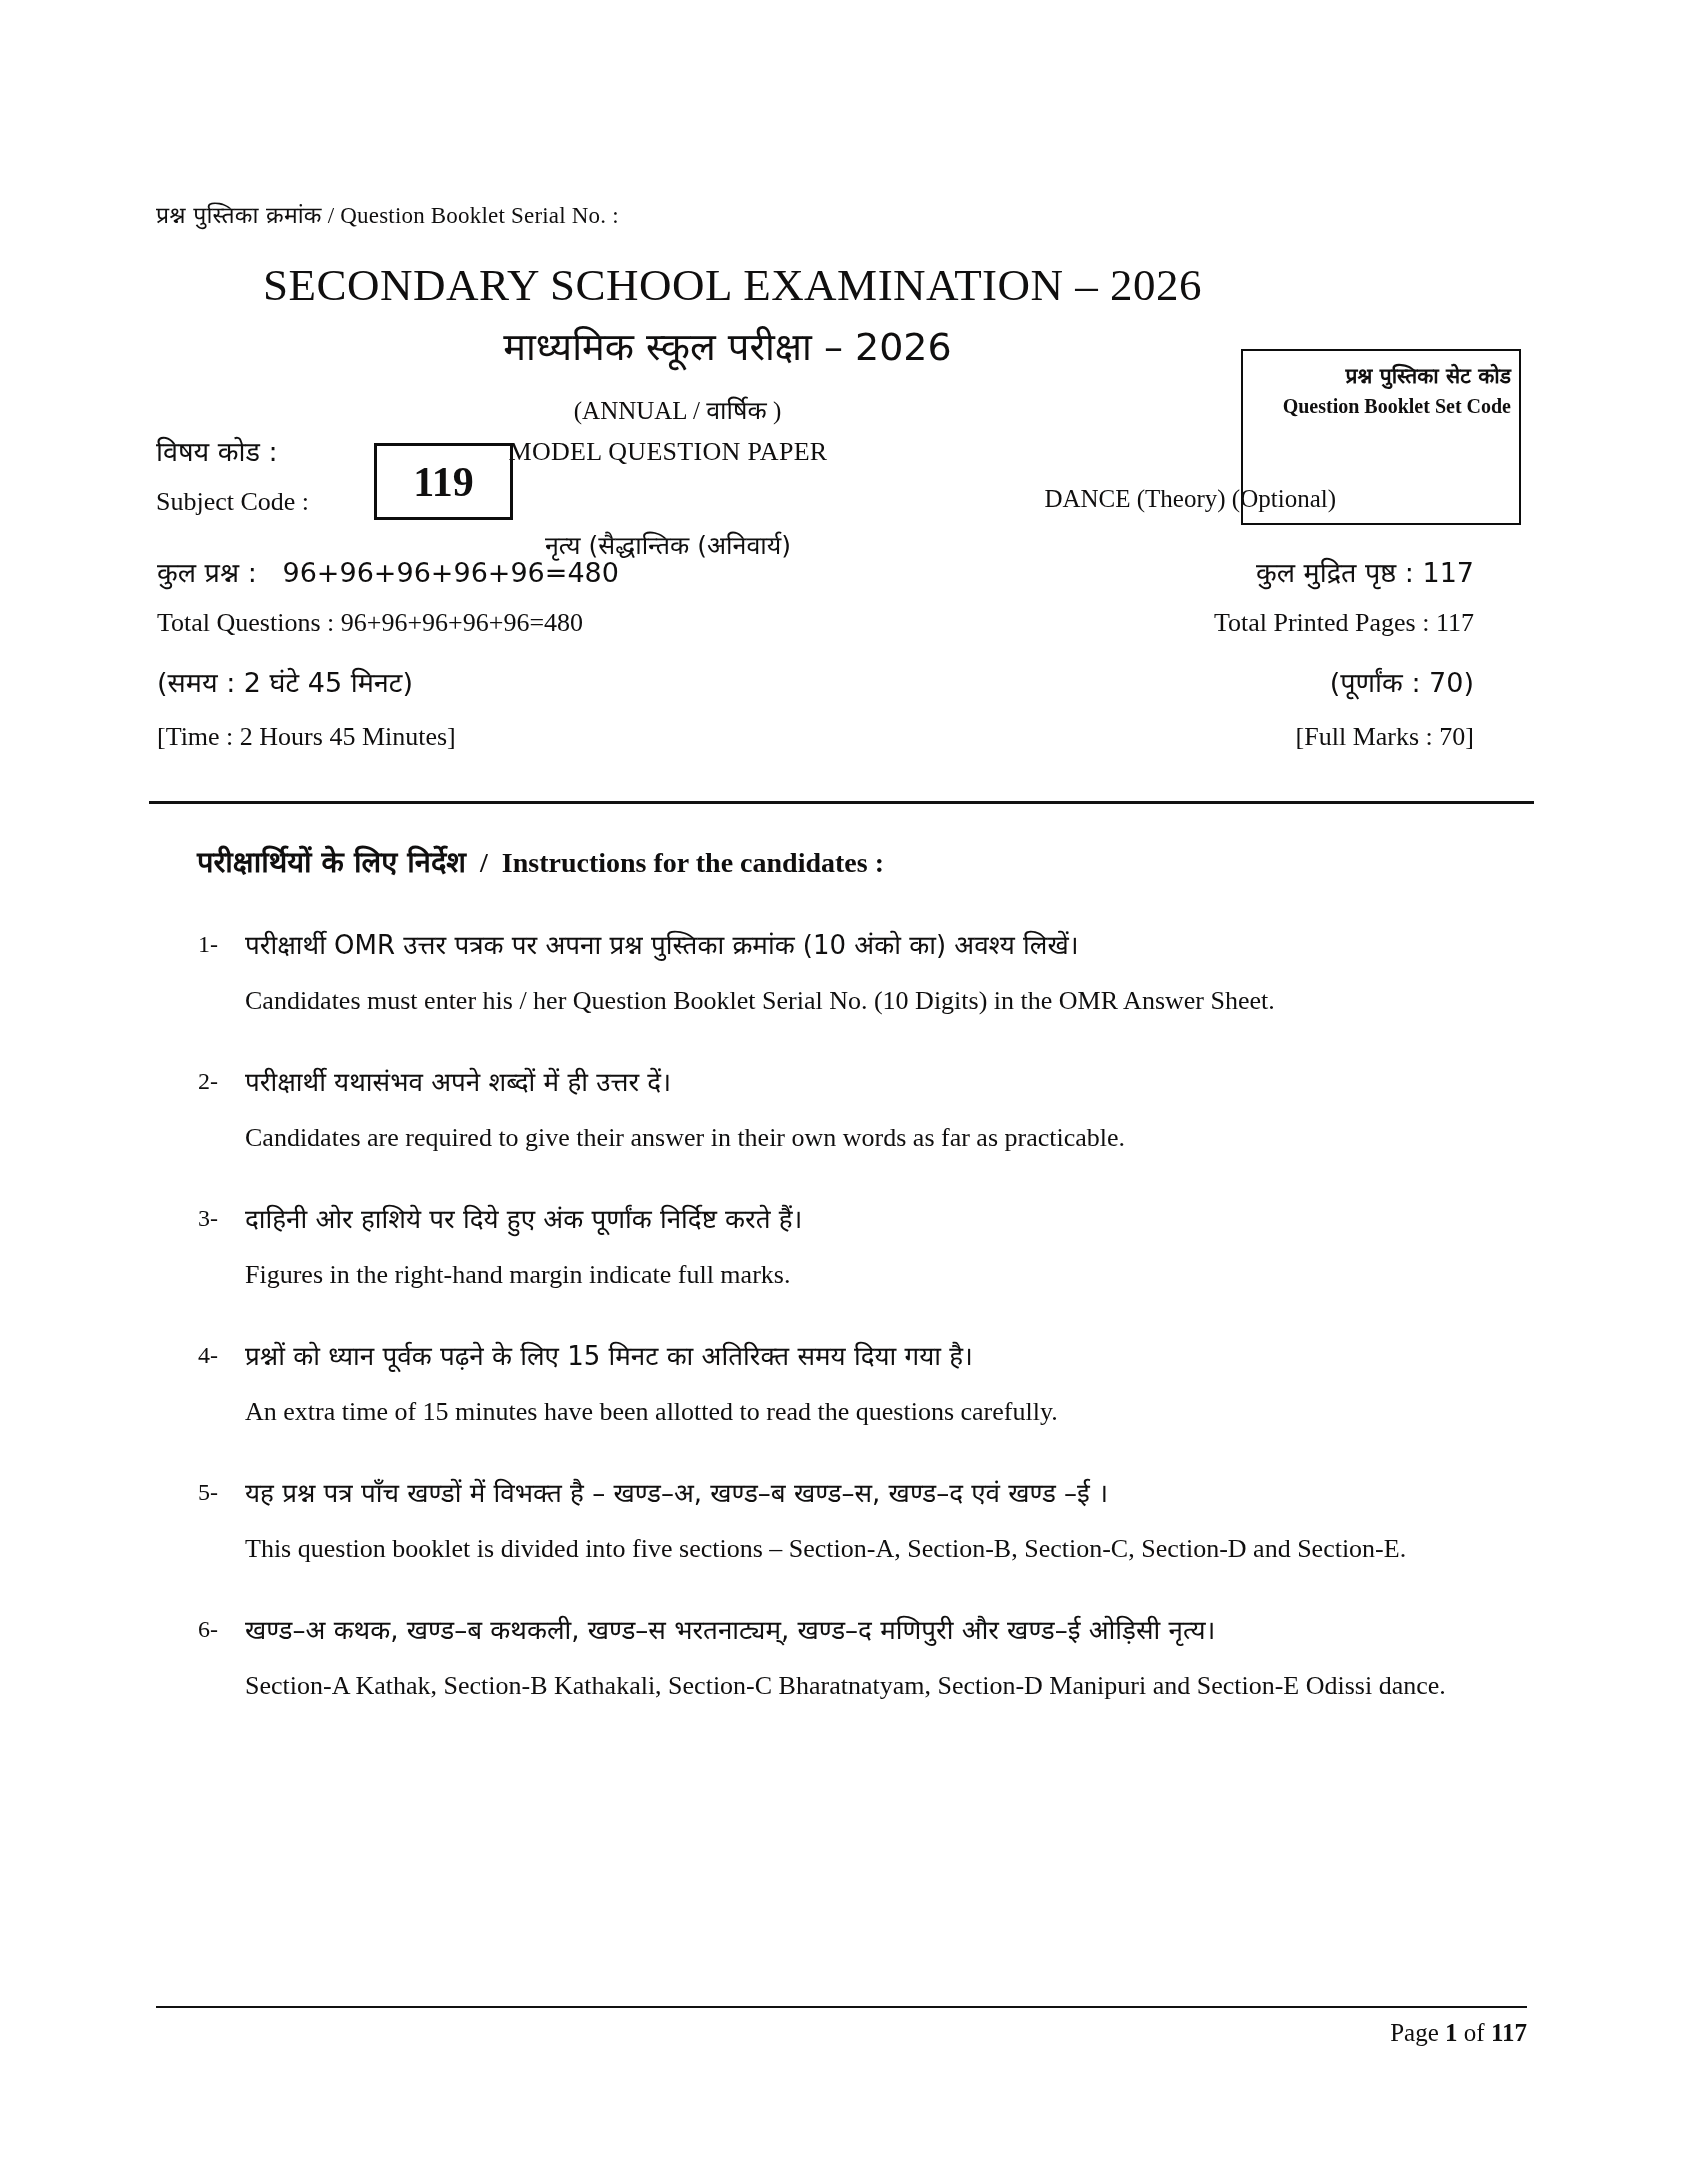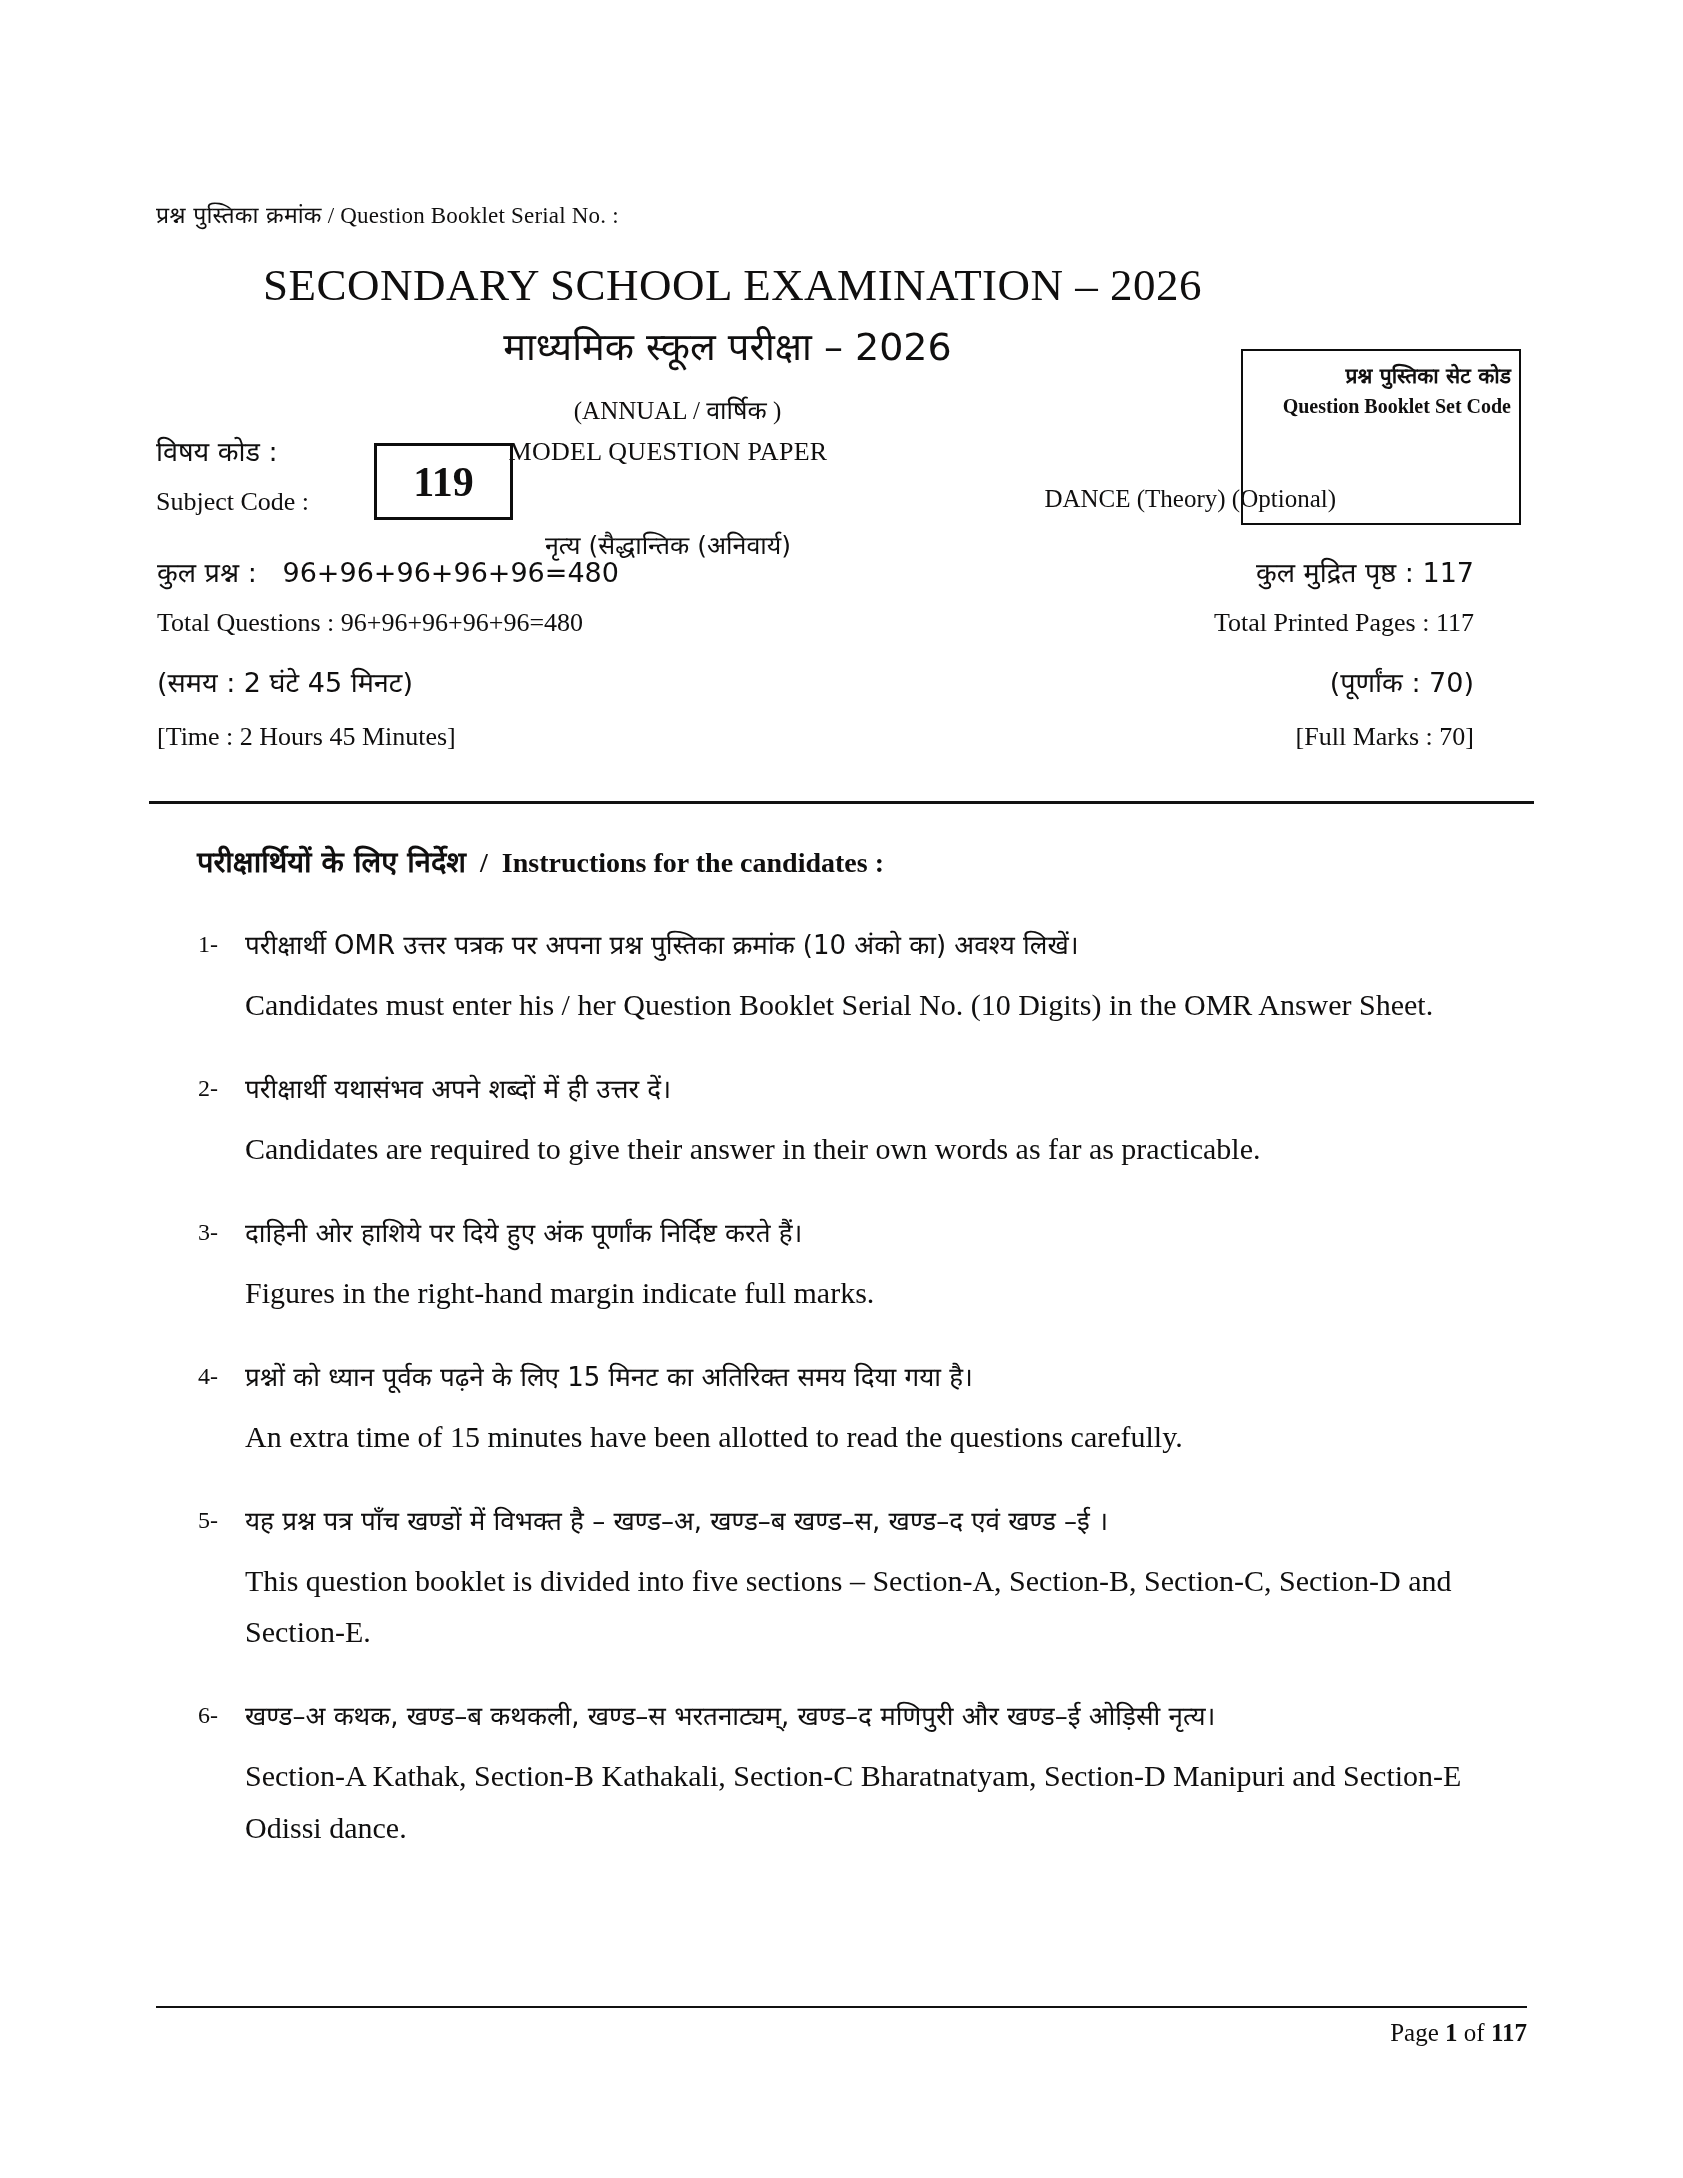--- a/index.html
+++ b/index.html
@@ -196,21 +196,21 @@
     top: 6px;
     font-size: 24px;
   }
   .line-hi {
     font-size: 26px;
     font-family: "DejaVu Sans", "Liberation Sans", sans-serif;
     line-height: 1.55;
     margin-bottom: 14px;
   }
   .line-en {
-    font-size: 30px;
+    font-size: 26px;
     line-height: 1.72;
   }
 
   
   .footer {
     position: absolute;
     right: 156px;
     top: 2015px;
     font-size: 25px;
     font-family: "Liberation Serif", serif;

